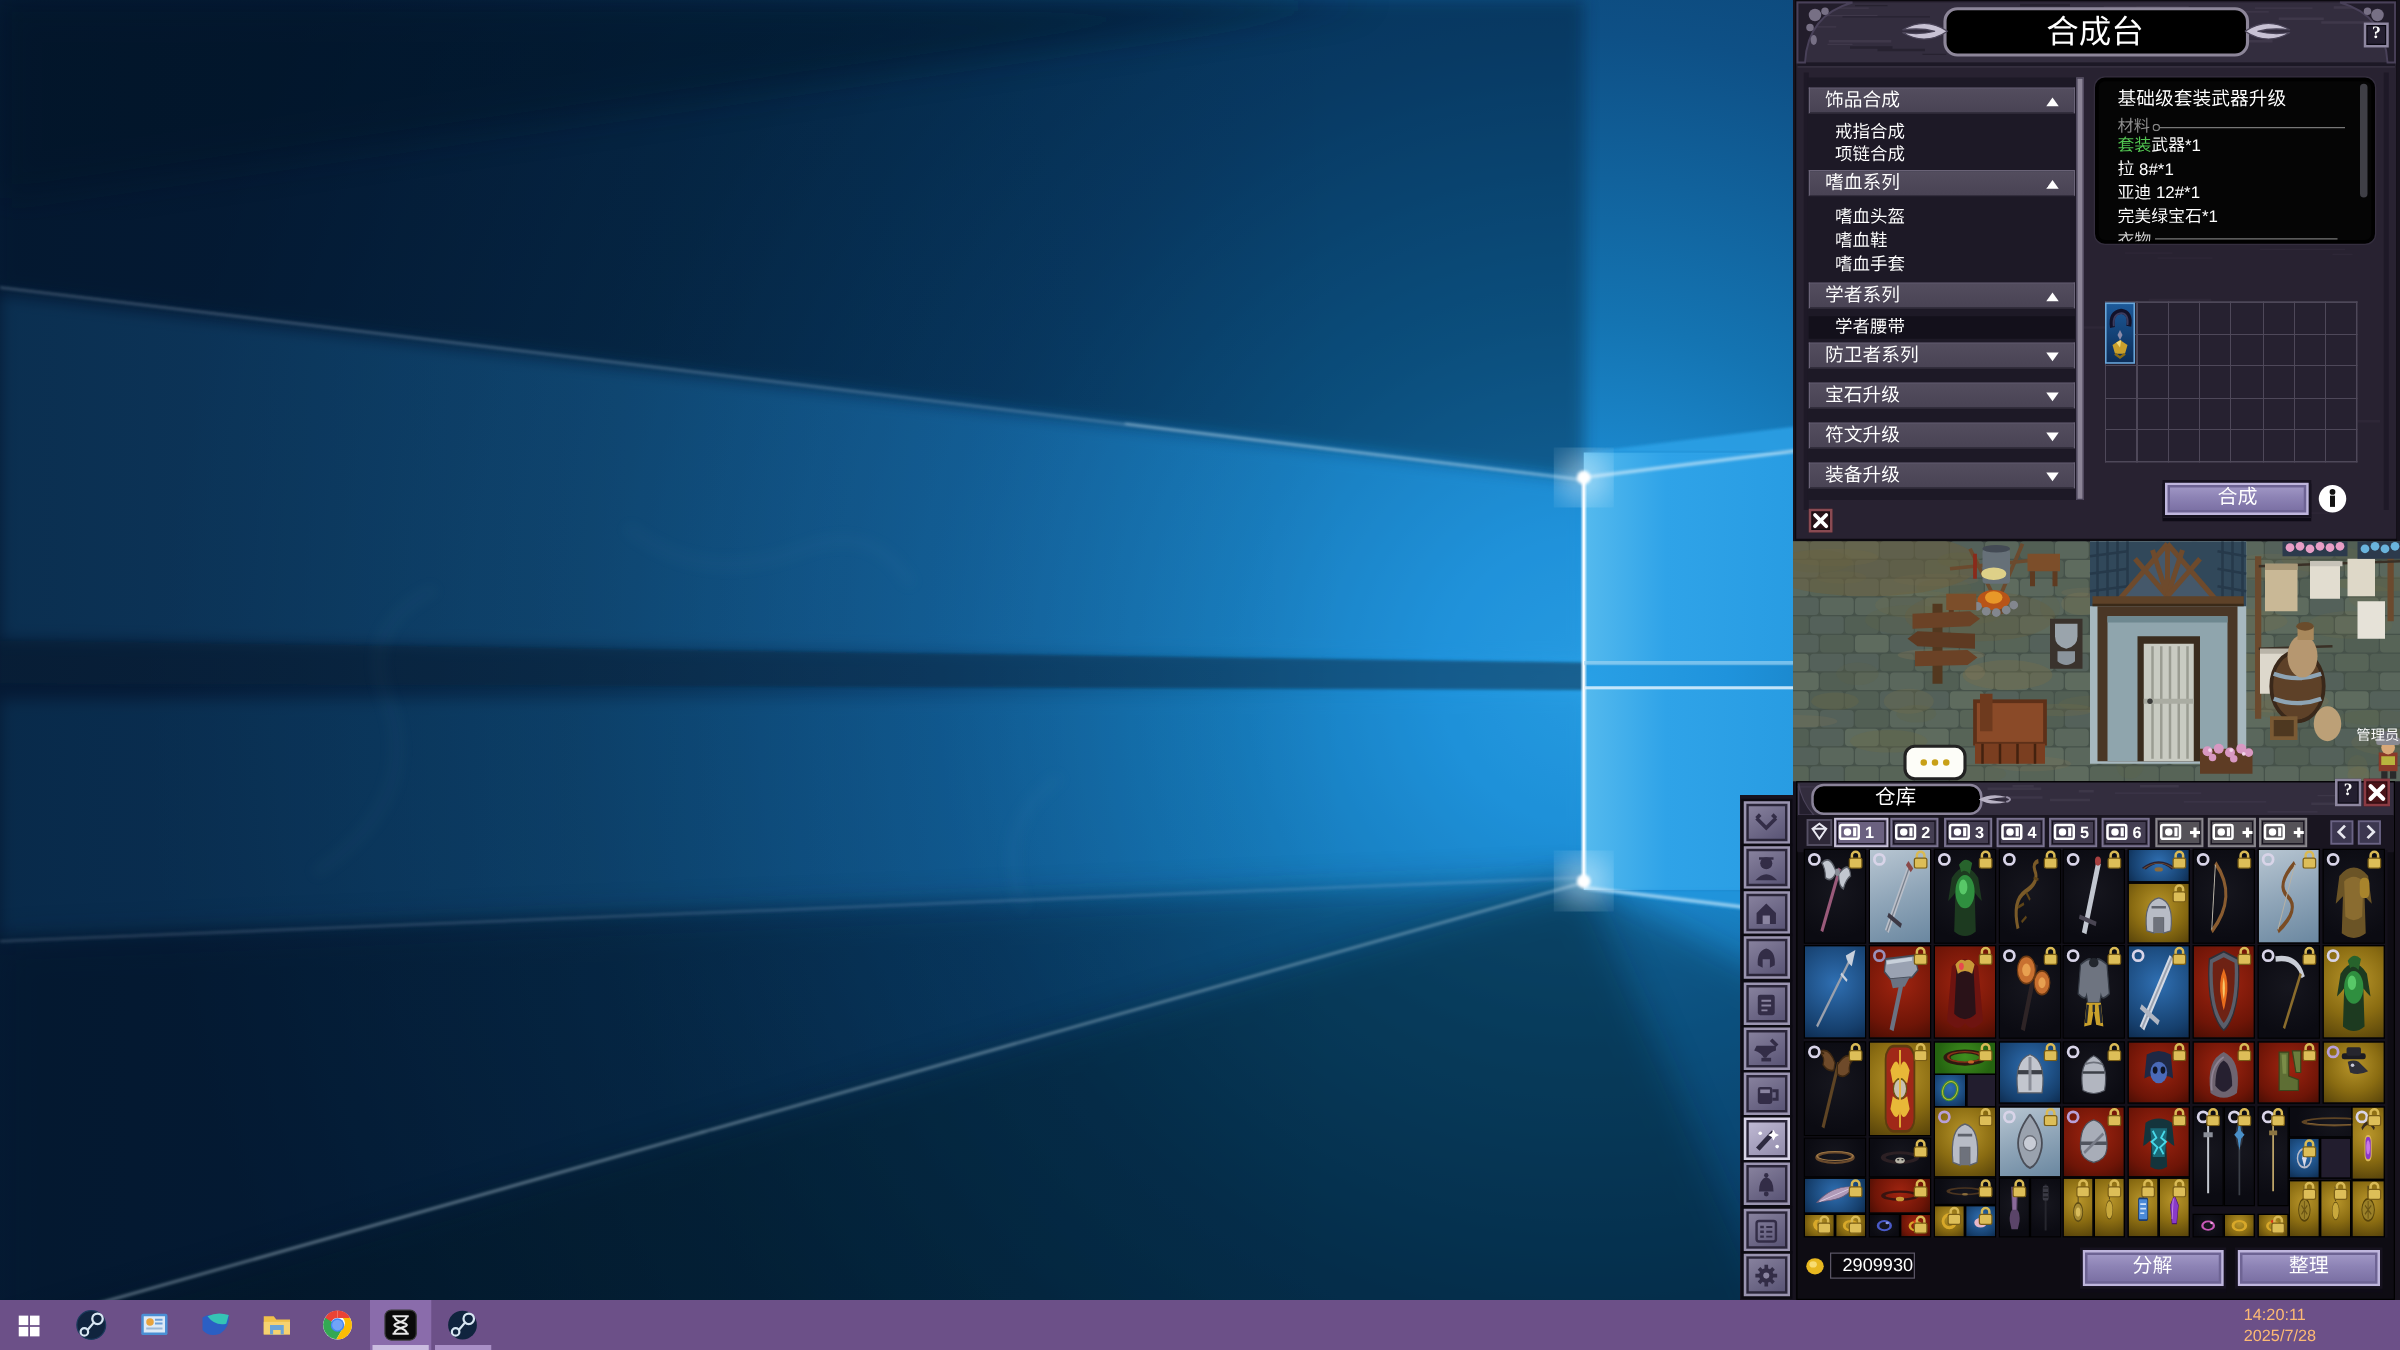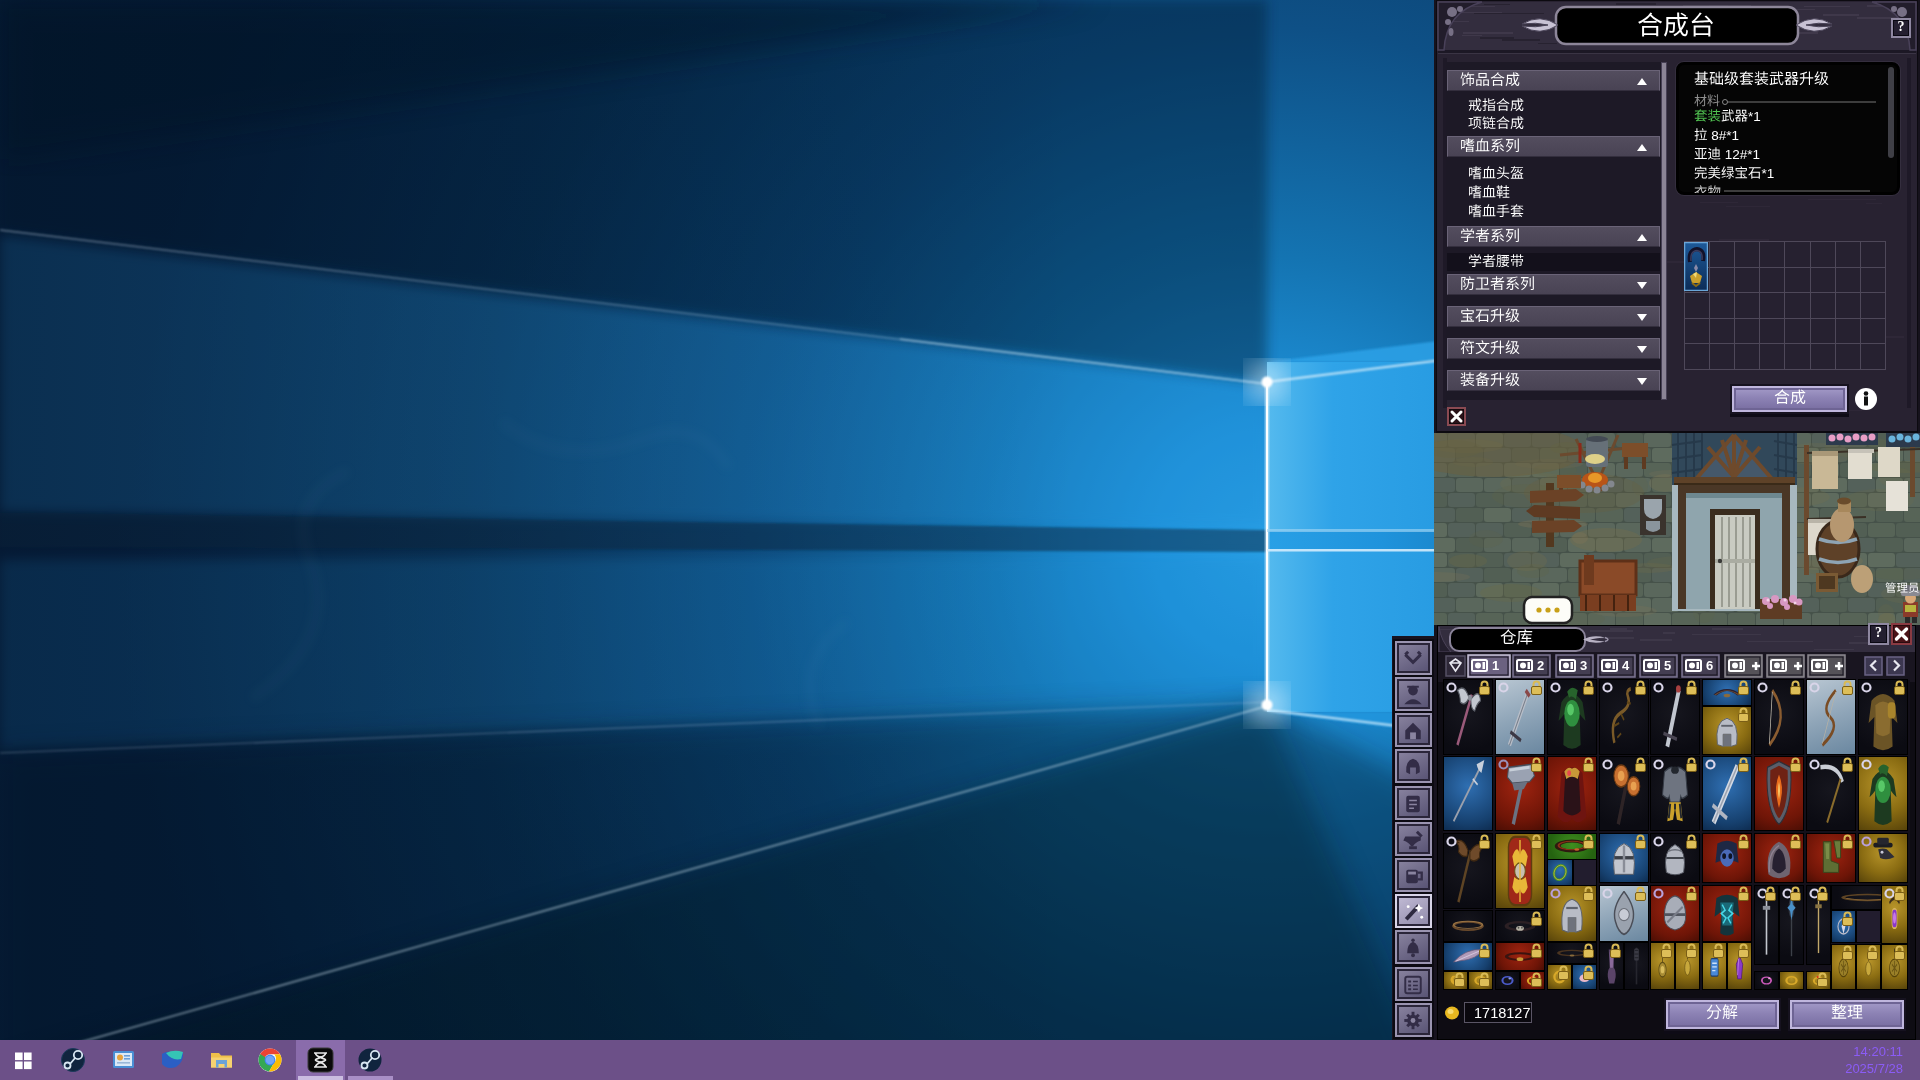--- a/index.html
+++ b/index.html
@@ -139,21 +139,21 @@
 <path d="M314 13 h13 M314 27 h13 M315.5 13 c0 5 10 5 10 7 c0 2 -10 2 -10 7 M325.5 13 c0 5 -10 5 -10 7 c0 2 10 2 10 7" stroke="#e8e8e8" stroke-width="1.7" fill="none"></path>
       </g>
 
 <g>
         <circle cx="370" cy="20" r="11.5" fill="#10243e"></circle>
         <circle cx="375" cy="15" r="4.2" fill="none" stroke="#d8e6f2" stroke-width="1.8"></circle>
         <circle cx="364.5" cy="25.5" r="3" fill="none" stroke="#d8e6f2" stroke-width="1.8"></circle>
         <line x1="367" y1="24" x2="372.5" y2="17.5" stroke="#d8e6f2" stroke-width="1.8"></line>
       </g>
 </svg>
-<div style="position:absolute;left:1795px;top:1043px;width:108px;text-align:right;font:13px 'Liberation Sans',sans-serif;color:#8b5cf6;line-height:17px">14:20:11<br>2025/7/28</div>
+<div style="position:absolute;left:1795px;top:1043px;width:108px;font:13px 'Liberation Sans',sans-serif;color:#fdba74;line-height:17px">14:20:11<br>2025/7/28</div>
     <div style="position:absolute;left:1434px;top:0;width:486px;height:1040px;background:#16121c"></div>
     <div style="position:absolute;left:1436px;top:0;width:482px;height:433px;background:#282231;border:1px solid #0c0a10;border-bottom:2px solid #0c0a10"></div>
 <svg style="position:absolute;left:1436px;top:0" width="482" height="433" viewBox="0 0 482 433">
 <rect x="2" y="2" width="478" height="48" fill="#332d3e"></rect>
 <rect x="145" y="8" width="50" height="1" fill="#443d50" opacity="0.7"></rect>
       <rect x="368" y="6" width="46" height="1" fill="#443d50" opacity="0.7"></rect>
       <rect x="17" y="21" width="16" height="1" fill="#443d50" opacity="0.7"></rect>
       <rect x="247" y="5" width="45" height="1" fill="#443d50" opacity="0.7"></rect>
       <rect x="283" y="27" width="16" height="2" fill="#443d50" opacity="0.7"></rect>
       <rect x="22" y="12" width="44" height="1" fill="#443d50" opacity="0.7"></rect>
@@ -1823,21 +1823,21 @@
     <svg style="position:absolute;left:1893px;top:945px" width="13" height="15">
       <path d="M3.5 7 v-2.6 a3 3 0 0 1 6 0 v2.6" fill="none" stroke="#d9ba55" stroke-width="2"></path>
       <rect x="1.5" y="6.5" width="10" height="8" rx="1.5" fill="#ddbe58"></rect>
       <rect x="1.5" y="6.5" width="10" height="8" rx="1.5" fill="none" stroke="#7a5e16" stroke-width="1"></rect>
     </svg>
     <svg style="position:absolute;left:1444px;top:1004px" width="18" height="18">
       <ellipse cx="8" cy="9" rx="7" ry="6.5" fill="#e8b820"></ellipse>
       <ellipse cx="6.5" cy="7.5" rx="3" ry="2.5" fill="#f8dc70"></ellipse>
     </svg>
     <div style="position:absolute;left:1464px;top:1002px;width:68px;height:21px;background:#0a080e;border:1px solid #5a5565"></div>
-    <div style="position:absolute;left:1474px;top:1005px;font:14.5px 'Liberation Sans',sans-serif;color:#fff">1718127</div>
+    <div style="position:absolute;left:1474px;top:1005px;font:14.5px 'Liberation Sans',sans-serif;color:#fff">2909930</div>
     <div style="position:absolute;left:1664px;top:998px;width:117px;height:33px;background:linear-gradient(#a79ecb,#8d83b5 45%,#756a9e);border:2px solid #16121f;box-shadow:inset 0 0 0 2px #bfb6dd,inset 0 0 0 4px #6e6494,0 3px 0 #0e0b16"></div>
     <div style="position:absolute;left:1706px;top:1004px"><svg width="32" height="20" style="overflow:visible">
         <path transform="translate(0.0,13.8) scale(0.01600,-0.01600)" d="M673 822 604 794C675 646 795 483 900 393C915 413 942 441 961 456C857 534 735 687 673 822ZM324 820C266 667 164 528 44 442C62 428 95 399 108 384C135 406 161 430 187 457V388H380C357 218 302 59 65 -19C82 -35 102 -64 111 -83C366 9 432 190 459 388H731C720 138 705 40 680 14C670 4 658 2 637 2C614 2 552 2 487 8C501 -13 510 -45 512 -67C575 -71 636 -72 670 -69C704 -66 727 -59 748 -34C783 5 796 119 811 426C812 436 812 462 812 462H192C277 553 352 670 404 798Z" fill="#fff"></path>
         <path transform="translate(16.0,13.8) scale(0.01600,-0.01600)" d="M262 528V406H173V528ZM317 528H407V406H317ZM161 586C179 619 196 654 211 691H342C329 655 313 616 296 586ZM189 841C158 718 103 599 32 522C48 512 76 489 88 478L109 505V320C109 207 102 58 34 -48C49 -55 78 -72 90 -83C133 -16 154 72 164 158H262V-27H317V158H407V6C407 -4 404 -7 393 -7C384 -8 355 -8 321 -7C330 -24 339 -53 341 -71C391 -71 422 -70 443 -58C464 -47 470 -27 470 5V586H365C389 629 412 680 429 725L383 754L372 751H234C242 776 250 801 257 826ZM262 349V217H170C172 253 173 288 173 320V349ZM317 349H407V217H317ZM585 460C568 376 537 292 494 235C510 229 539 213 552 204C570 231 588 264 603 301H714V180H511V113H714V-79H785V113H960V180H785V301H934V367H785V462H714V367H627C636 393 643 421 649 448ZM510 789V726H647C630 632 591 551 488 505C503 493 522 469 530 454C650 510 696 608 716 726H862C856 609 848 562 836 549C830 541 822 540 807 540C794 540 757 541 717 544C727 527 733 501 735 482C777 479 818 479 839 481C864 483 880 490 893 506C915 530 924 594 931 761C932 771 932 789 932 789Z" fill="#fff"></path>
       </svg></div>
     <div style="position:absolute;left:1788px;top:998px;width:118px;height:33px;background:linear-gradient(#a79ecb,#8d83b5 45%,#756a9e);border:2px solid #16121f;box-shadow:inset 0 0 0 2px #bfb6dd,inset 0 0 0 4px #6e6494,0 3px 0 #0e0b16"></div>
     <div style="position:absolute;left:1831px;top:1004px"><svg width="32" height="20" style="overflow:visible">
         <path transform="translate(0.0,13.8) scale(0.01600,-0.01600)" d="M212 178V11H47V-53H955V11H536V94H824V152H536V230H890V294H114V230H462V11H284V178ZM86 669V495H233C186 441 108 388 39 362C54 351 73 329 83 313C142 340 207 390 256 443V321H322V451C369 426 425 389 455 363L488 407C458 434 399 470 351 492L322 457V495H487V669H322V720H513V777H322V840H256V777H57V720H256V669ZM148 619H256V545H148ZM322 619H423V545H322ZM642 665H815C798 606 771 556 735 514C693 561 662 614 642 665ZM639 840C611 739 561 645 495 585C510 573 535 547 546 534C567 554 586 578 605 605C626 559 654 512 691 469C639 424 573 390 496 365C510 352 532 324 540 310C616 339 682 375 736 422C785 375 846 335 919 307C928 325 948 353 962 366C890 389 830 425 781 467C828 521 864 586 887 665H952V728H672C686 759 697 792 707 825Z" fill="#fff"></path>
         <path transform="translate(16.0,13.8) scale(0.01600,-0.01600)" d="M476 540H629V411H476ZM694 540H847V411H694ZM476 728H629V601H476ZM694 728H847V601H694ZM318 22V-47H967V22H700V160H933V228H700V346H919V794H407V346H623V228H395V160H623V22ZM35 100 54 24C142 53 257 92 365 128L352 201L242 164V413H343V483H242V702H358V772H46V702H170V483H56V413H170V141C119 125 73 111 35 100Z" fill="#fff"></path>
       </svg></div>

